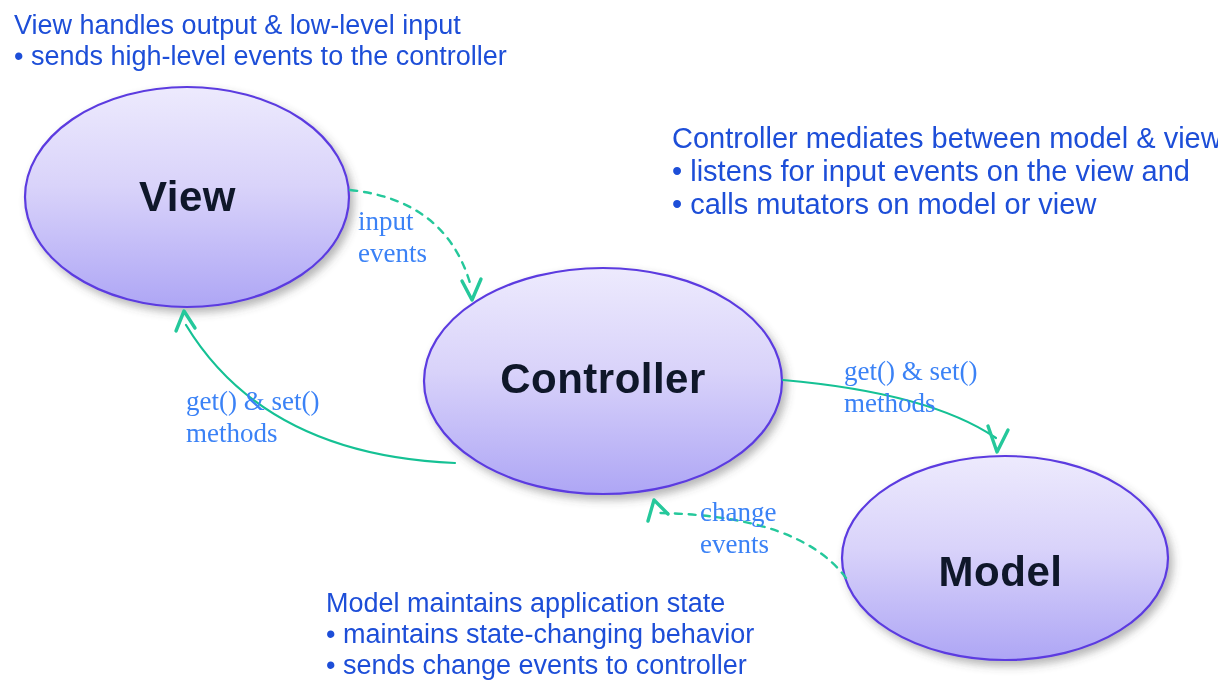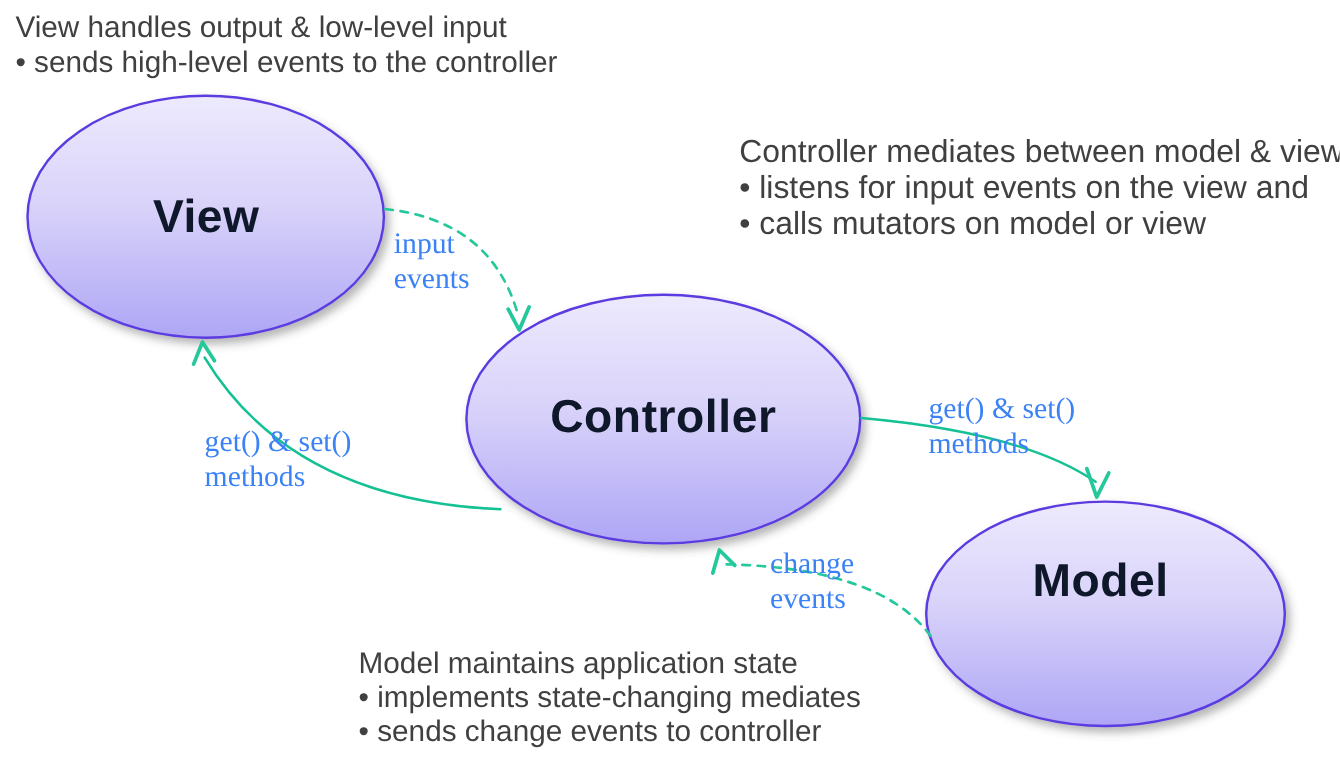--- a/index.html
+++ b/index.html
@@ -27,40 +27,40 @@
     font-family: "Liberation Sans", sans-serif;
     font-weight: bold;
     color: #0f172a;
     white-space: nowrap;
     text-align: center;
     letter-spacing: 0.5px;
   }
   .note {
     position: absolute;
     font-family: "Liberation Sans", sans-serif;
-    color: #404040;
+    color: #1d4ed8;
     white-space: nowrap;
   }
   .note div { line-height: 1.14; }
   .edge-label {
     position: absolute;
     font-family: "Liberation Serif", serif;
     color: #3b82f6;
     white-space: nowrap;
   }
   .edge-label div { line-height: 1.2; }
 
   
   #note-view    { left: 14px;  top: 10px;  font-size: 27px; }
   #note-ctrl    { left: 624px; top: 122px; font-size: 29px; margin-left: 48px; }
   #note-model   { left: 326px; top: 588px; font-size: 27px; }
 
   #label-view       { left: 60px;  top: 173px; width: 255px; font-size: 42px; }
   #label-controller { left: 440px; top: 355px; width: 326px; font-size: 42px; }
-  #label-model      { left: 868px; top: 504px; width: 265px; font-size: 42px; }
+  #label-model      { left: 868px; top: 548px; width: 265px; font-size: 42px; }
 
   #edge-input   { left: 358px; top: 205px; font-size: 27px; text-align: left; }
   #edge-getset-left  { left: 186px; top: 385px; font-size: 27px; text-align: left; }
   #edge-getset-right { left: 844px; top: 355px; font-size: 27px; text-align: left; }
   #edge-change  { left: 700px; top: 496px; font-size: 27px; text-align: left; }
 </style>
 </head>
 <body>
 
 <div id="stage">
@@ -114,21 +114,21 @@
   </div>
 
   <div class="note" id="note-ctrl">
     <div>Controller mediates between model &amp; view</div>
     <div>• listens for input events on the view and</div>
     <div>• calls mutators on model or view</div>
   </div>
 
   <div class="note" id="note-model">
     <div>Model maintains application state</div>
-    <div>• implements state-changing mediates</div>
+    <div>• maintains state-changing behavior</div>
     <div>• sends change events to controller</div>
   </div>
 
   <div class="edge-label" id="edge-input">
     <div>input</div>
     <div>events</div>
   </div>
 
   <div class="edge-label" id="edge-getset-left">
     <div>get() &amp; set()</div>

